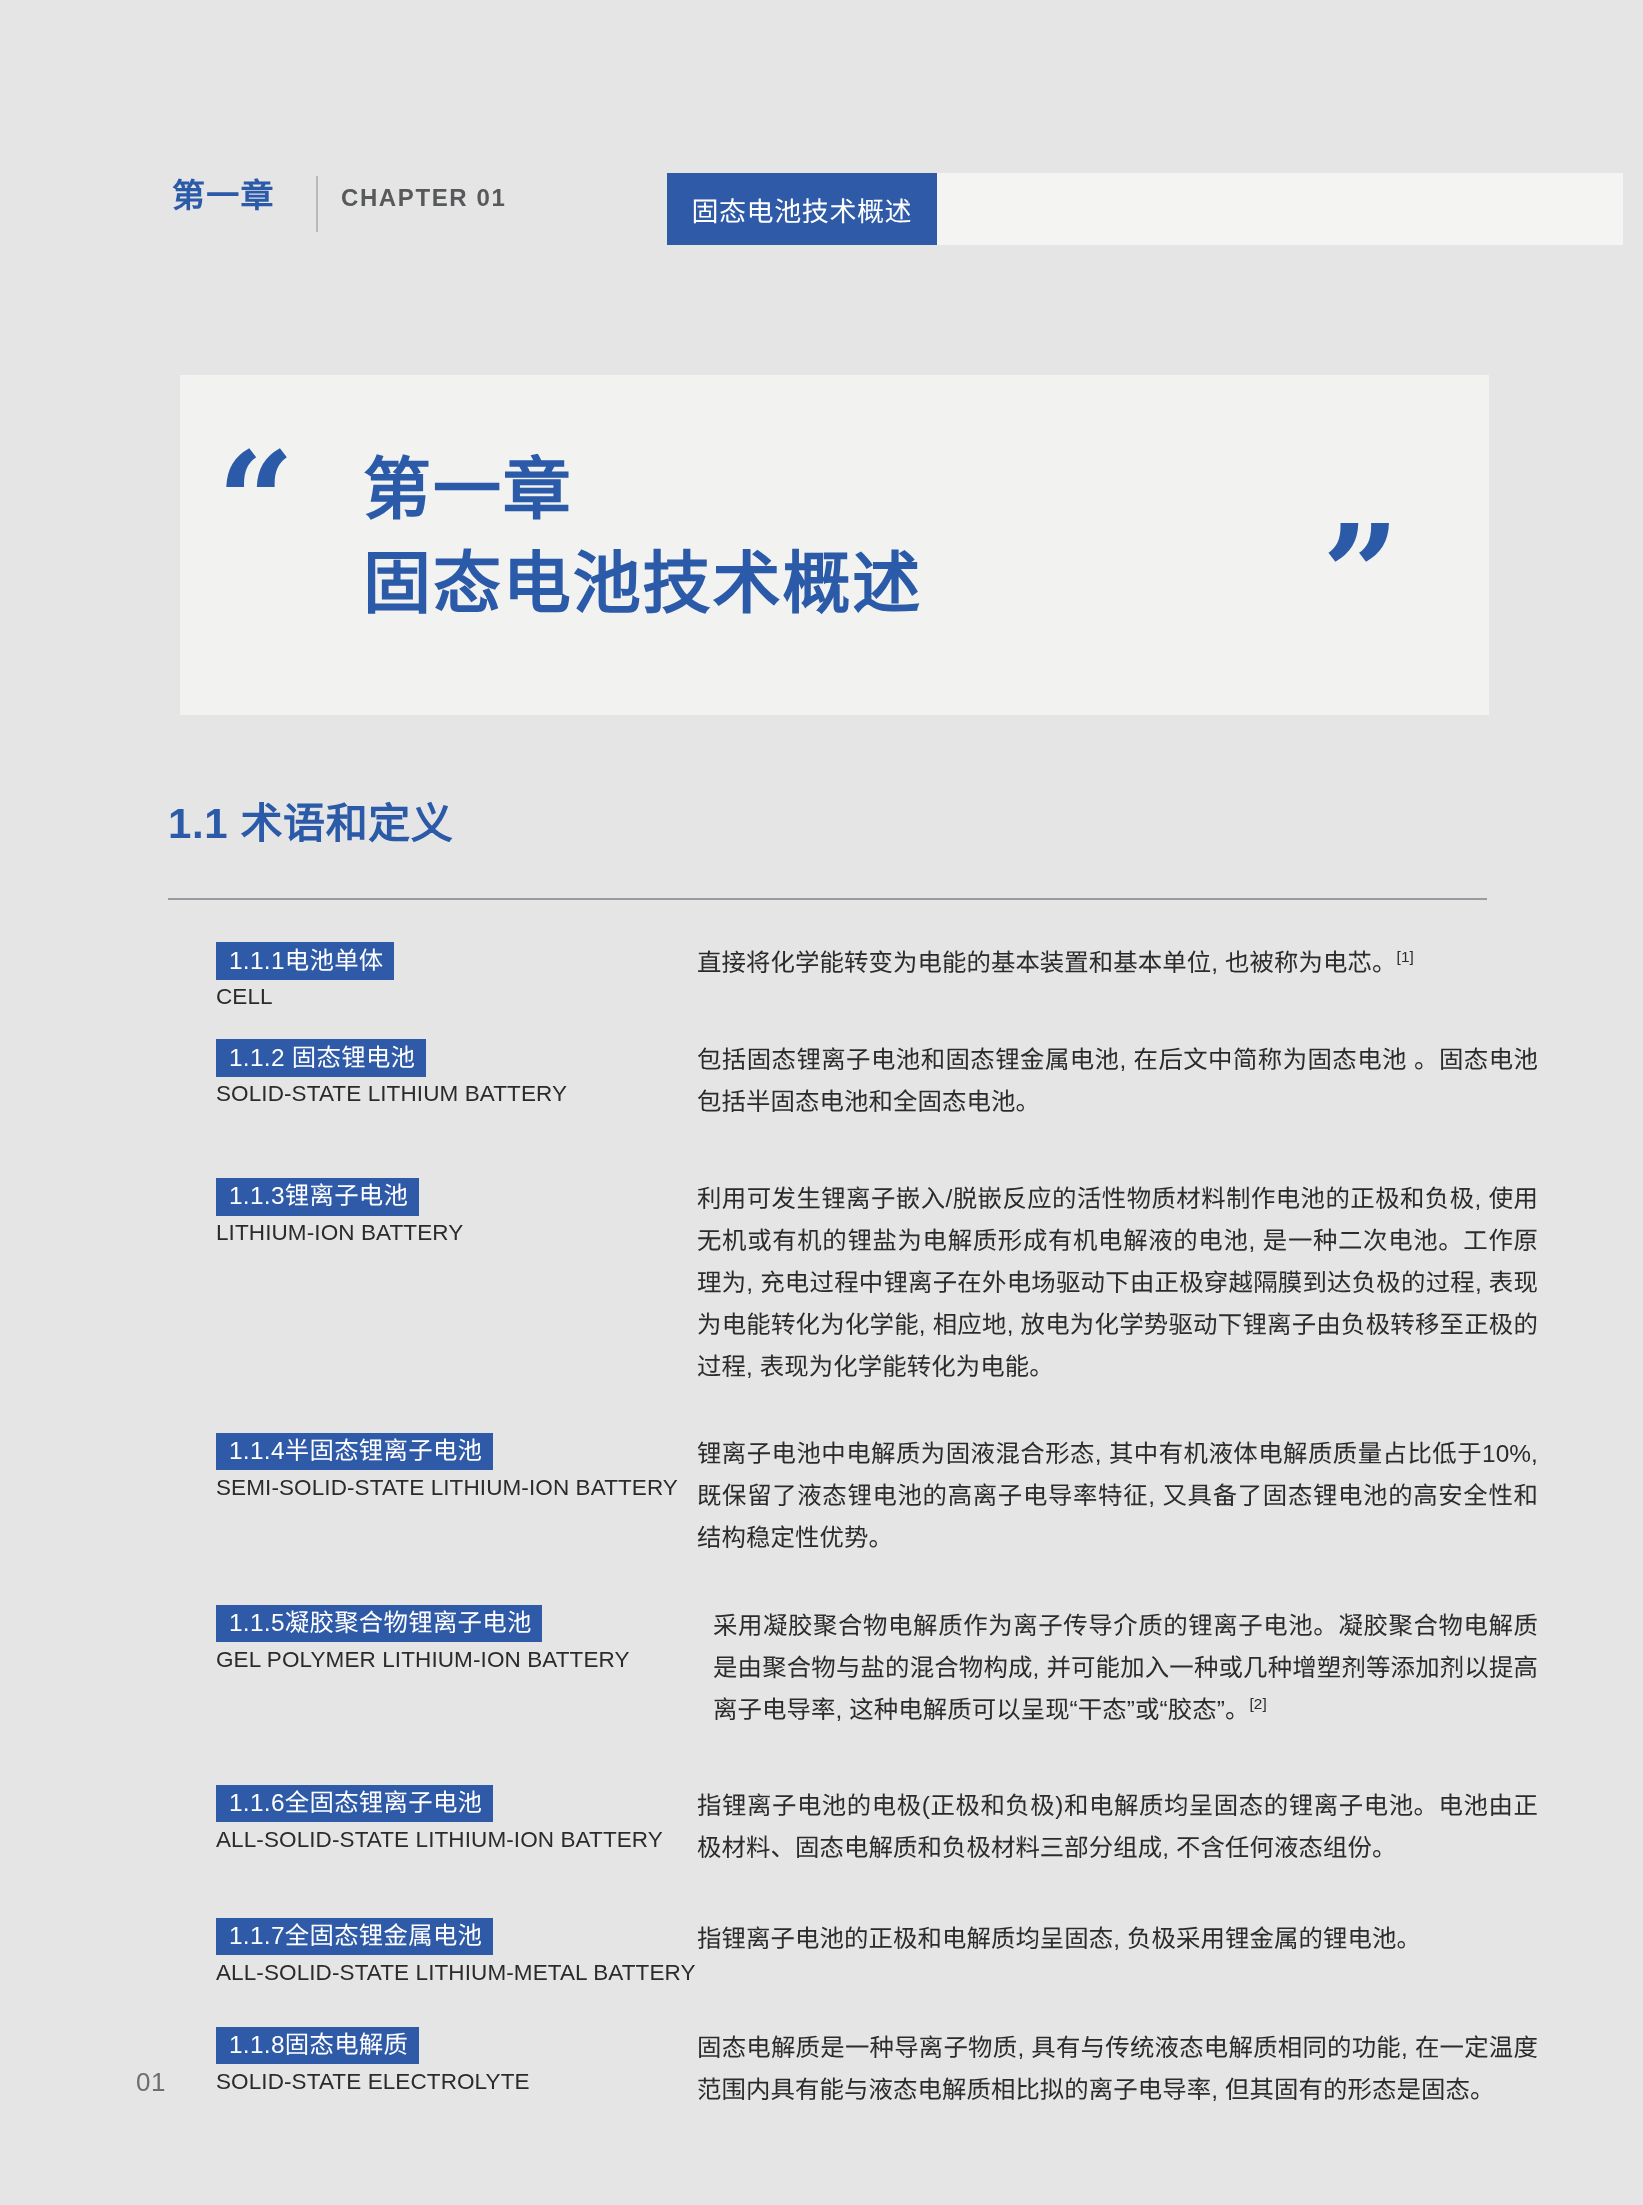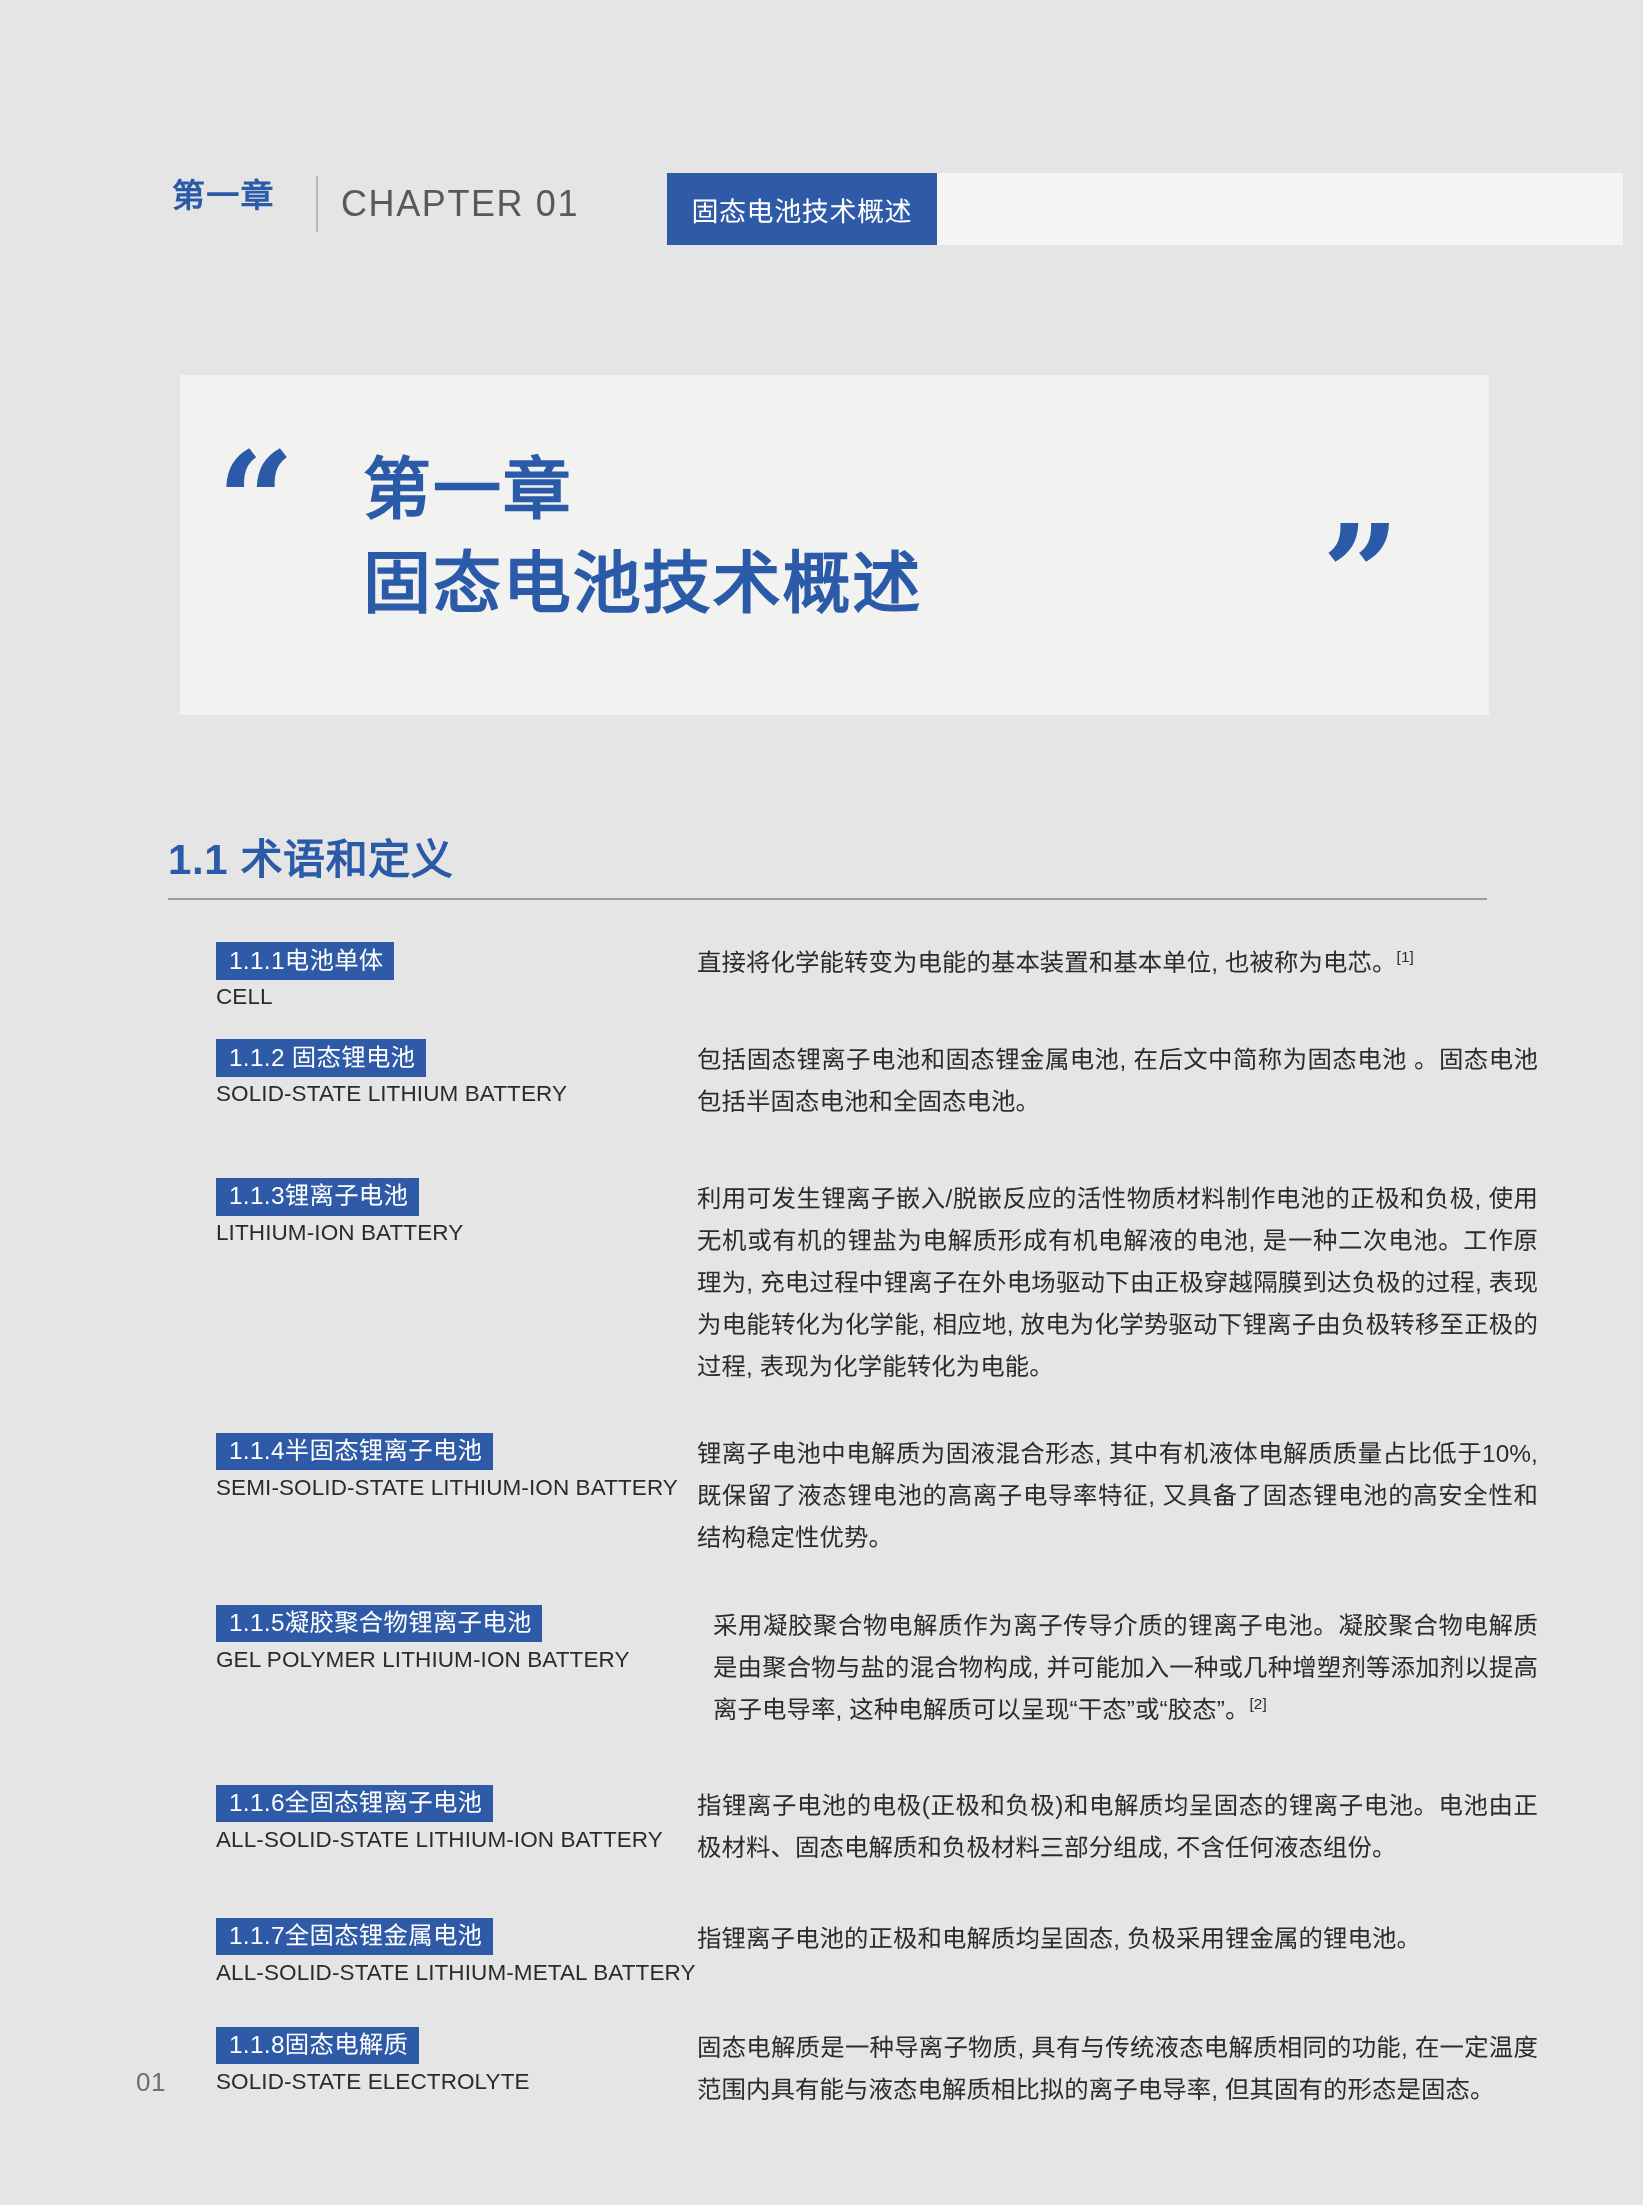--- a/index.html
+++ b/index.html
@@ -53,22 +53,22 @@
     left: 316px;
     top: 2.6px;
     width: 1.9px;
     height: 56px;
     background: #b9b9b9;
   }
   .chapter-en {
     position: absolute;
     left: 341px;
     top: 13px;
-    font-size: 36px;
-    font-weight: 400;
+    font-size: 24px;
+    font-weight: 700;
     color: #58595b;
     letter-spacing: 1.6px;
     line-height: 1;
   }
   .header-badge {
     position: absolute;
     left: 667px;
     top: 0px;
     height: 72px;
     padding: 0 24.4px;
@@ -121,21 +121,21 @@
     font-size: 68px;
     font-weight: 700;
     line-height: 1.38;
     letter-spacing: 1.9px;
   }
 
   
   .section-heading {
     position: absolute;
     left: 168px;
-    top: 839px;
+    top: 803px;
     font-size: 42px;
     font-weight: 700;
     color: #2b5aa8;
     letter-spacing: 0.6px;
     line-height: 1;
   }
   .section-rule {
     position: absolute;
     left: 168px;
     top: 898px;

